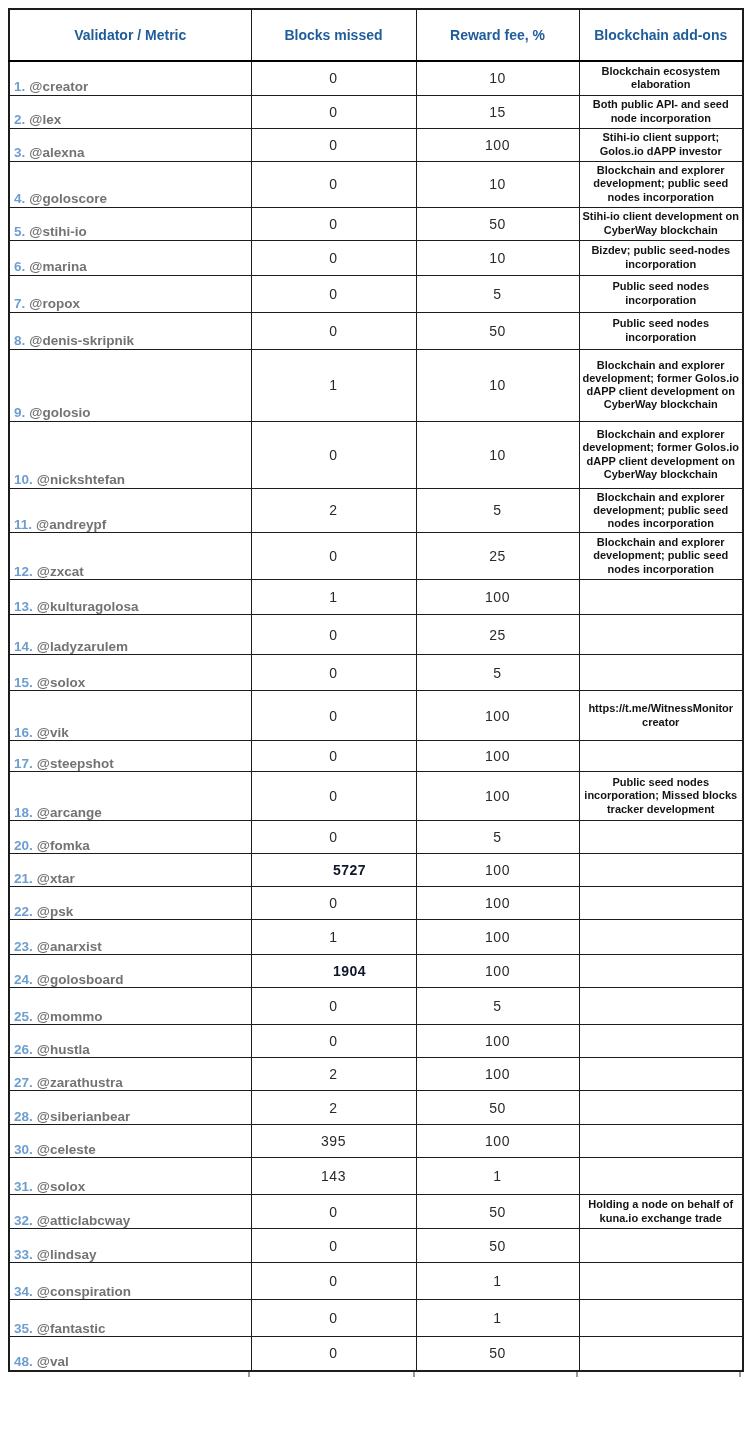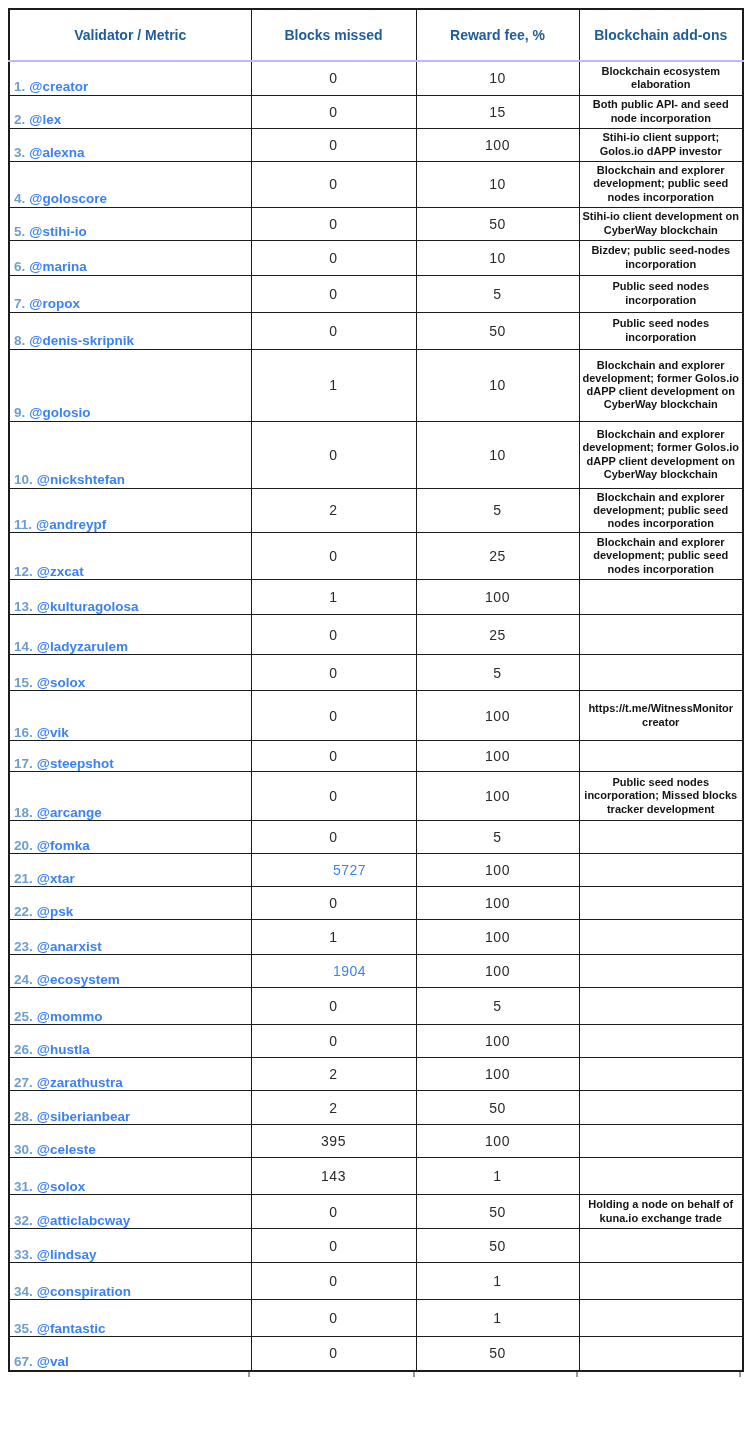--- a/index.html
+++ b/index.html
@@ -30,21 +30,21 @@
     padding: 0;
     overflow: hidden;
   }
   thead tr { height: 52px; }
   thead th {
     color: #1f5c99;
     font-weight: 700;
     font-size: 14px;
     text-align: center;
     vertical-align: middle;
-    border-bottom: 2px solid #c4b5fd;
+    border-bottom: 2px solid #000000;
     background: #ffffff;
   }
   tbody tr { height: 33px; }
   tbody tr:nth-child(1)  { height: 34px; }
   tbody tr:nth-child(4)  { height: 46px; }
   tbody tr:nth-child(6)  { height: 35px; }
   tbody tr:nth-child(7)  { height: 37px; }
   tbody tr:nth-child(8)  { height: 37px; }
   tbody tr:nth-child(9)  { height: 72px; }
   tbody tr:nth-child(10) { height: 67px; }
@@ -76,34 +76,34 @@
     font-weight: 700;
     line-height: 1.05;
     white-space: nowrap;
   }
   td.c-validator .idx {
     color: #6d9ecf;
     font-weight: 700;
     margin-right: 4px;
   }
   td.c-validator .handle {
-    color: #3b82f6;
+    color: #737373;
     font-weight: 700;
   }
   td.c-num {
     text-align: center;
     vertical-align: middle;
     font-size: 14px;
     font-weight: 400;
     color: #2a2a2a;
     letter-spacing: 0.5px;
   }
   td.c-num.alert {
-    color: #3b82f6;
-    font-weight: 400;
+    color: #0f172a;
+    font-weight: 700;
     padding-left: 32px;
   }
   td.c-addons {
     text-align: center;
     vertical-align: middle;
     font-size: 11px;
     font-weight: 700;
     color: #141414;
     line-height: 1.2;
     padding: 2px 3px;
@@ -341,21 +341,21 @@
     <td class="c-validator">
       <span class="idx">23.</span><span class="handle">@anarxist</span>
     </td>
     <td class="c-num">1</td>
     <td class="c-num">100</td>
     <td class="c-addons"></td>
   </tr>
 
   <tr>
     <td class="c-validator">
-      <span class="idx">24.</span><span class="handle">@ecosystem</span>
+      <span class="idx">24.</span><span class="handle">@golosboard</span>
     </td>
     <td class="c-num alert">1904</td>
     <td class="c-num">100</td>
     <td class="c-addons"></td>
   </tr>
 
   <tr>
     <td class="c-validator">
       <span class="idx">25.</span><span class="handle">@mommo</span>
     </td>
@@ -441,21 +441,21 @@
     <td class="c-validator">
       <span class="idx">35.</span><span class="handle">@fantastic</span>
     </td>
     <td class="c-num">0</td>
     <td class="c-num">1</td>
     <td class="c-addons"></td>
   </tr>
 
   <tr>
     <td class="c-validator">
-      <span class="idx">67.</span><span class="handle">@val</span>
+      <span class="idx">48.</span><span class="handle">@val</span>
     </td>
     <td class="c-num">0</td>
     <td class="c-num">50</td>
     <td class="c-addons"></td>
   </tr>
 </tbody>
   </table>
   <div class="cut-row">
     <span class="v1"></span>
       <span class="v2"></span>

